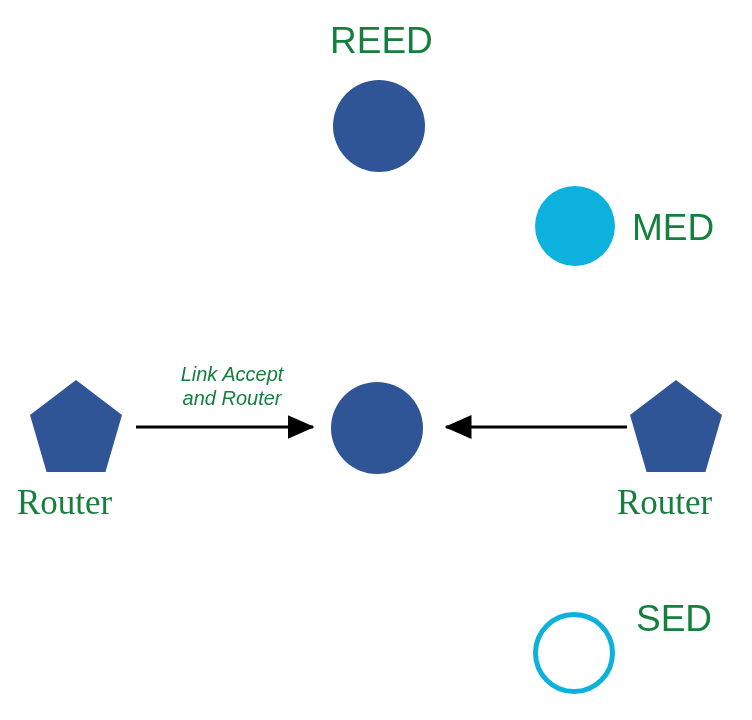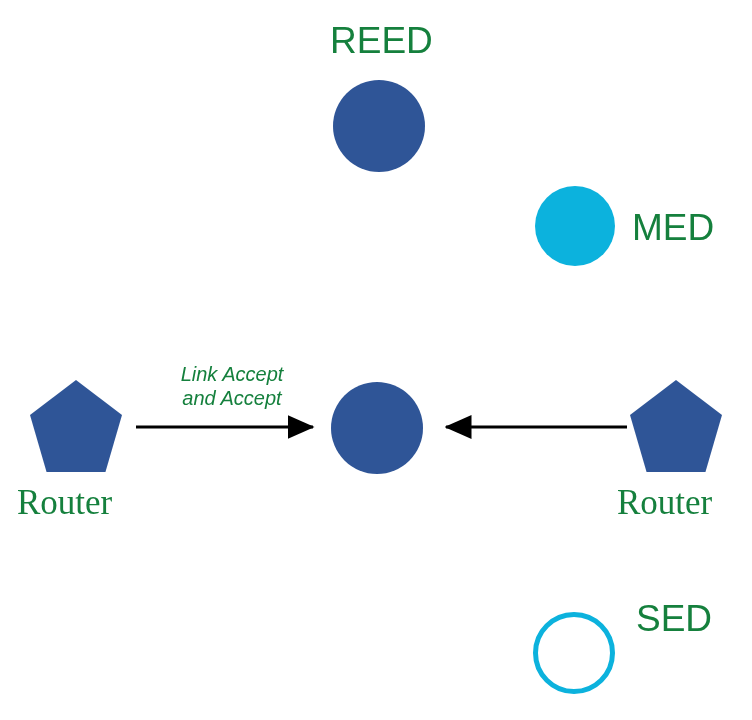--- a/index.html
+++ b/index.html
@@ -86,16 +86,16 @@
       <marker id="arrowhead-left" markerWidth="9" markerHeight="8" refX="8.5" refY="4" orient="auto" markerUnits="strokeWidth">
         <path d="M0,0 L9,4 L0,8 z" fill="#000000"></path>
       </marker>
     </defs>
     <line x1="136" y1="427" x2="313" y2="427" stroke="#000000" stroke-width="3" marker-end="url(#arrowhead-right)"></line>
     <line x1="627" y1="427" x2="446" y2="427" stroke="#000000" stroke-width="3" marker-end="url(#arrowhead-left)"></line>
   </svg>
 
   <div class="label label-edge" style="left:152px; top:362px; width:160px;font-style:italic;">
     <div>Link Accept</div>
-    <div>and Accept</div>
+    <div>and Router</div>
   </div>
 
 </div>
 
 </body></html>

